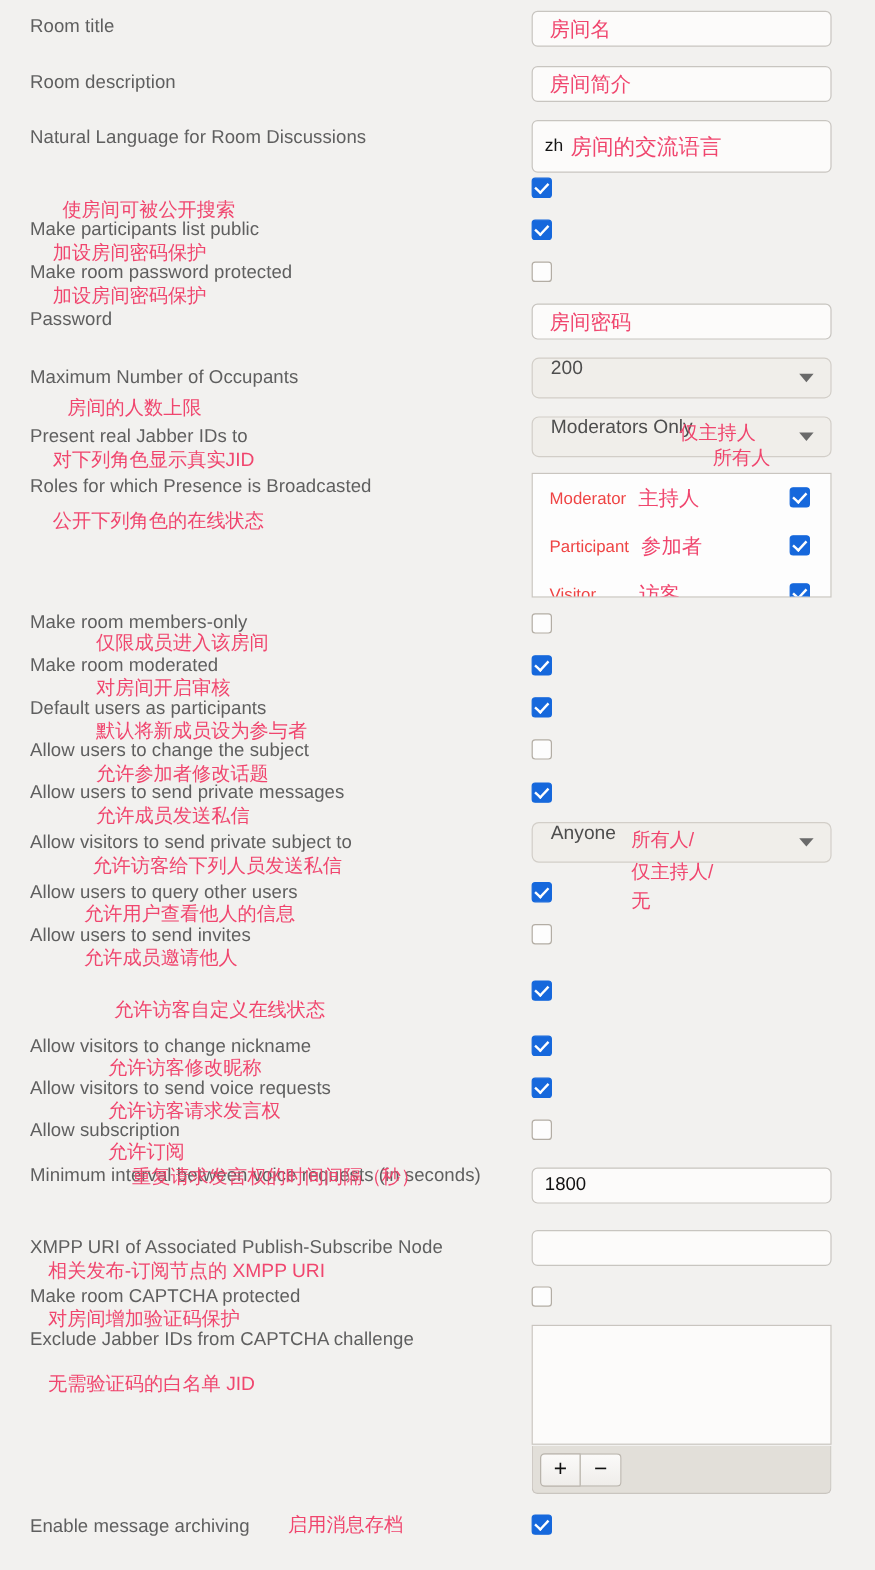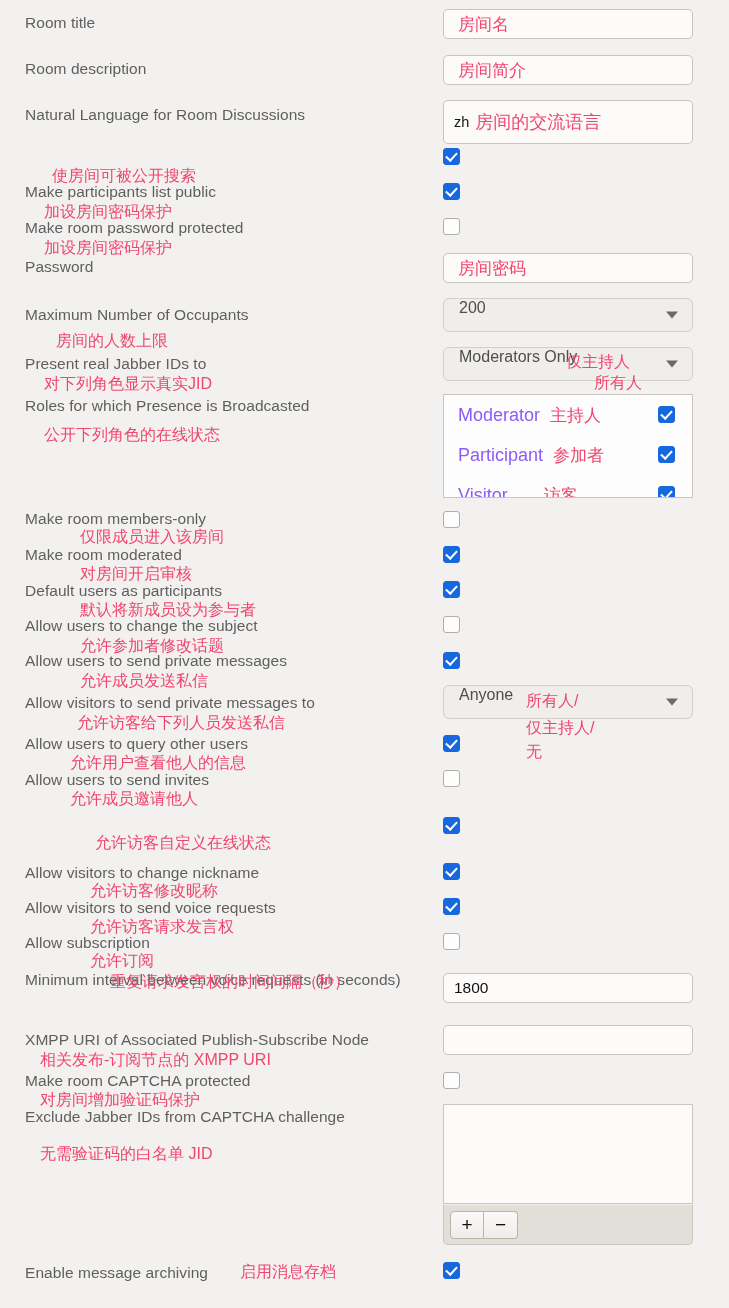--- a/index.html
+++ b/index.html
@@ -153,22 +153,22 @@
     overflow: hidden;
   }
   .listrow {
     position: relative;
     height: 40px;
     display: flex;
     align-items: center;
     padding-left: 14px;
   }
   .listrow .en {
-    color: #8b5cf6;
-    font-size: 18px;
+    color: #ef4444;
+    font-size: 14px;
     white-space: nowrap;
   }
   .listrow .zh {
     color: #f0466e;
     font-size: 17px;
     margin-left: 10px;
     white-space: nowrap;
   }
   .listrow .rcbx {
     position: absolute;
@@ -300,21 +300,21 @@
   <div class="cbx on" style="left:443px; top:581px;"></div>
 
   <div class="lbl" style="left:25px; top:616px;">Allow users to change the subject</div>
   <div class="cn" style="left:80px; top:636px;">允许参加者修改话题</div>
   <div class="cbx off" style="left:443px; top:616px;"></div>
 
   <div class="lbl" style="left:25px; top:651px;">Allow users to send private messages</div>
   <div class="cn" style="left:80px; top:671px;">允许成员发送私信</div>
   <div class="cbx on" style="left:443px; top:652px;"></div>
 
-  <div class="lbl" style="left:25px; top:693px;">Allow visitors to send private messages to</div>
+  <div class="lbl" style="left:25px; top:693px;">Allow visitors to send private subject to</div>
   <div class="cn" style="left:77px; top:713px;">允许访客给下列人员发送私信</div>
   <div class="sel" style="top:685px;">
     <span class="val">Anyone</span>
     <span class="arrow"></span>
   </div>
   <div class="cn" style="left:526px; top:691px;">所有人/</div>
   <div class="cn" style="left:526px; top:718px;">仅主持人/</div>
   <div class="cn" style="left:526px; top:742px;">无</div>
 
   <div class="lbl" style="left:25px; top:734px;">Allow users to query other users</div>

